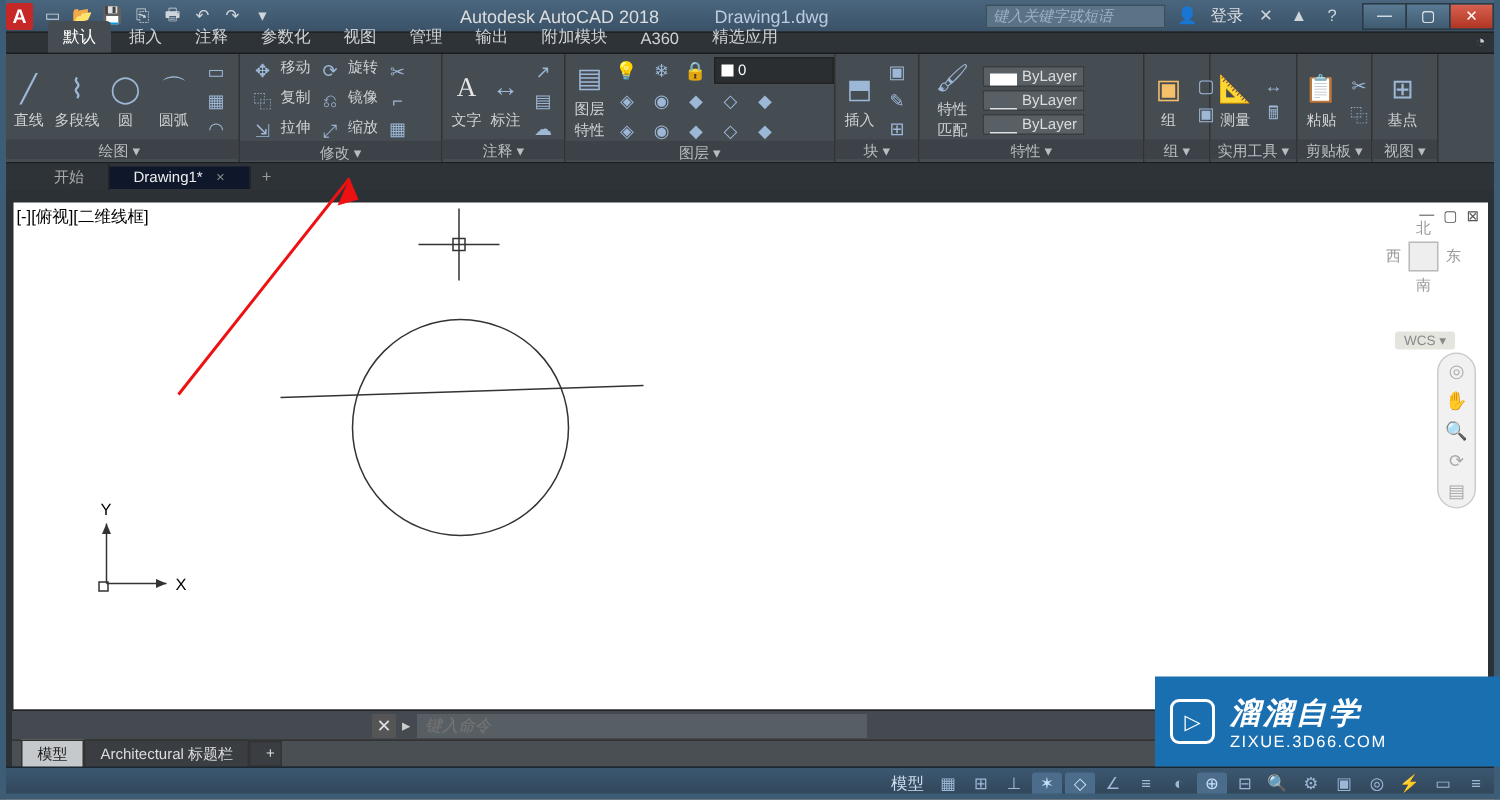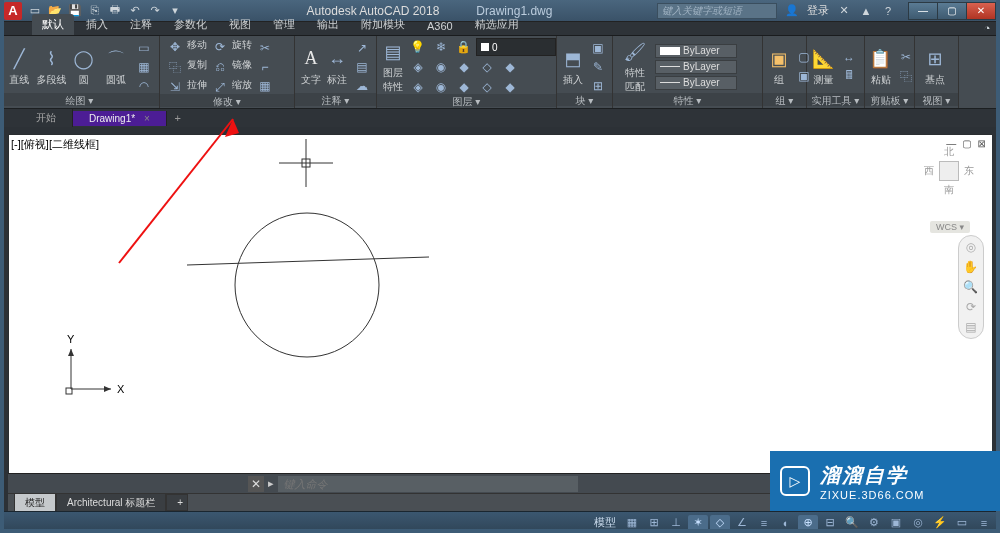--- a/index.html
+++ b/index.html
@@ -27,27 +27,27 @@
   .panel { display: flex; flex-direction: column; padding: 2px 4px; border-right: 1px solid #333; }
   .panel-body { flex: 1; display: flex; align-items: center; gap: 2px; }
   .panel-title { height: 13px; font-size: 10px; color: #b8bdc1; text-align: center; padding-top: 1px; background: #3c4247; margin: -2px -4px 0 -4px; padding-bottom:1px; }
   .big-btn { display: flex; flex-direction: column; align-items: center; justify-content: center; width: 32px; gap: 2px; color: #cfd2d4; font-size: 10px; }
   .big-btn .ico { width: 24px; height: 24px; display:flex; align-items:center; justify-content:center; font-size:18px; color:#9db7d6; }
   .small-btn { width: 22px; height: 18px; display:flex; align-items:center; justify-content:center; color:#9db7d6; font-size:12px; }
   .col { display:flex; flex-direction:column; gap:1px; }
   .row { display:flex; gap:1px; }
   .sm-label { font-size:10px; color:#cfd2d4; }
   .layer-combo { background:#2a2e31; border:1px solid #222; color:#fff; font-size:10px; padding:1px 4px; width:80px; display:flex; align-items:center; gap:3px; }
-  .prop-combo { background:#585f65; border:1px solid #3a3e41; color:#ddd; font-size:10px; padding:0 4px; width:82px; height:14px; display:flex; align-items:center; }
+  .prop-combo { background:#585f65; border:1px solid #3a3e41; color:#ddd; font-size:10px; padding:0 4px; width:68px; height:14px; display:flex; align-items:flex-end; }
   .prop-combo .sw { width:20px; height:8px; background:#fff; margin-right:3px; }
 
   
   .doc-tabs { height: 18px; background: #2e3338; display: flex; align-items: center; padding-left: 20px; }
   .doc-tab { padding: 2px 16px; font-size: 10px; color: #aaa; border-right:1px solid #222; }
-  .doc-tab.active { background: #4c1d95; color: #eee; }
+  .doc-tab.active { background: #0f172a; color: #eee; }
   .doc-add { width: 22px; text-align: center; color: #999; }
 
   
   .canvas-wrap { position: absolute; top: 134px; left: 8px; right: 8px; bottom: 42px; background: #3a4046; display:flex; flex-direction:column; }
   .canvas { flex:1; background: #fff; position: relative; border:1px solid #2a2e31; border-right:none; border-bottom:none; }
   .viewport-label { position: absolute; top: 2px; left: 2px; font-size: 11px; color: #000; text-align: right; }
   .minmax { position:absolute; top:3px; right:6px; display:flex; gap:6px; color:#555; font-size:10px; }
   .scroll-h-area { height:14px; background:#2e3237; display:flex; align-items:center; border-top:1px solid #222; }
   .scroll-h-btn { width:16px; height:14px; display:flex; align-items:center; justify-content:center; color:#aaa; font-size:9px; background:#3a4046; }
 

